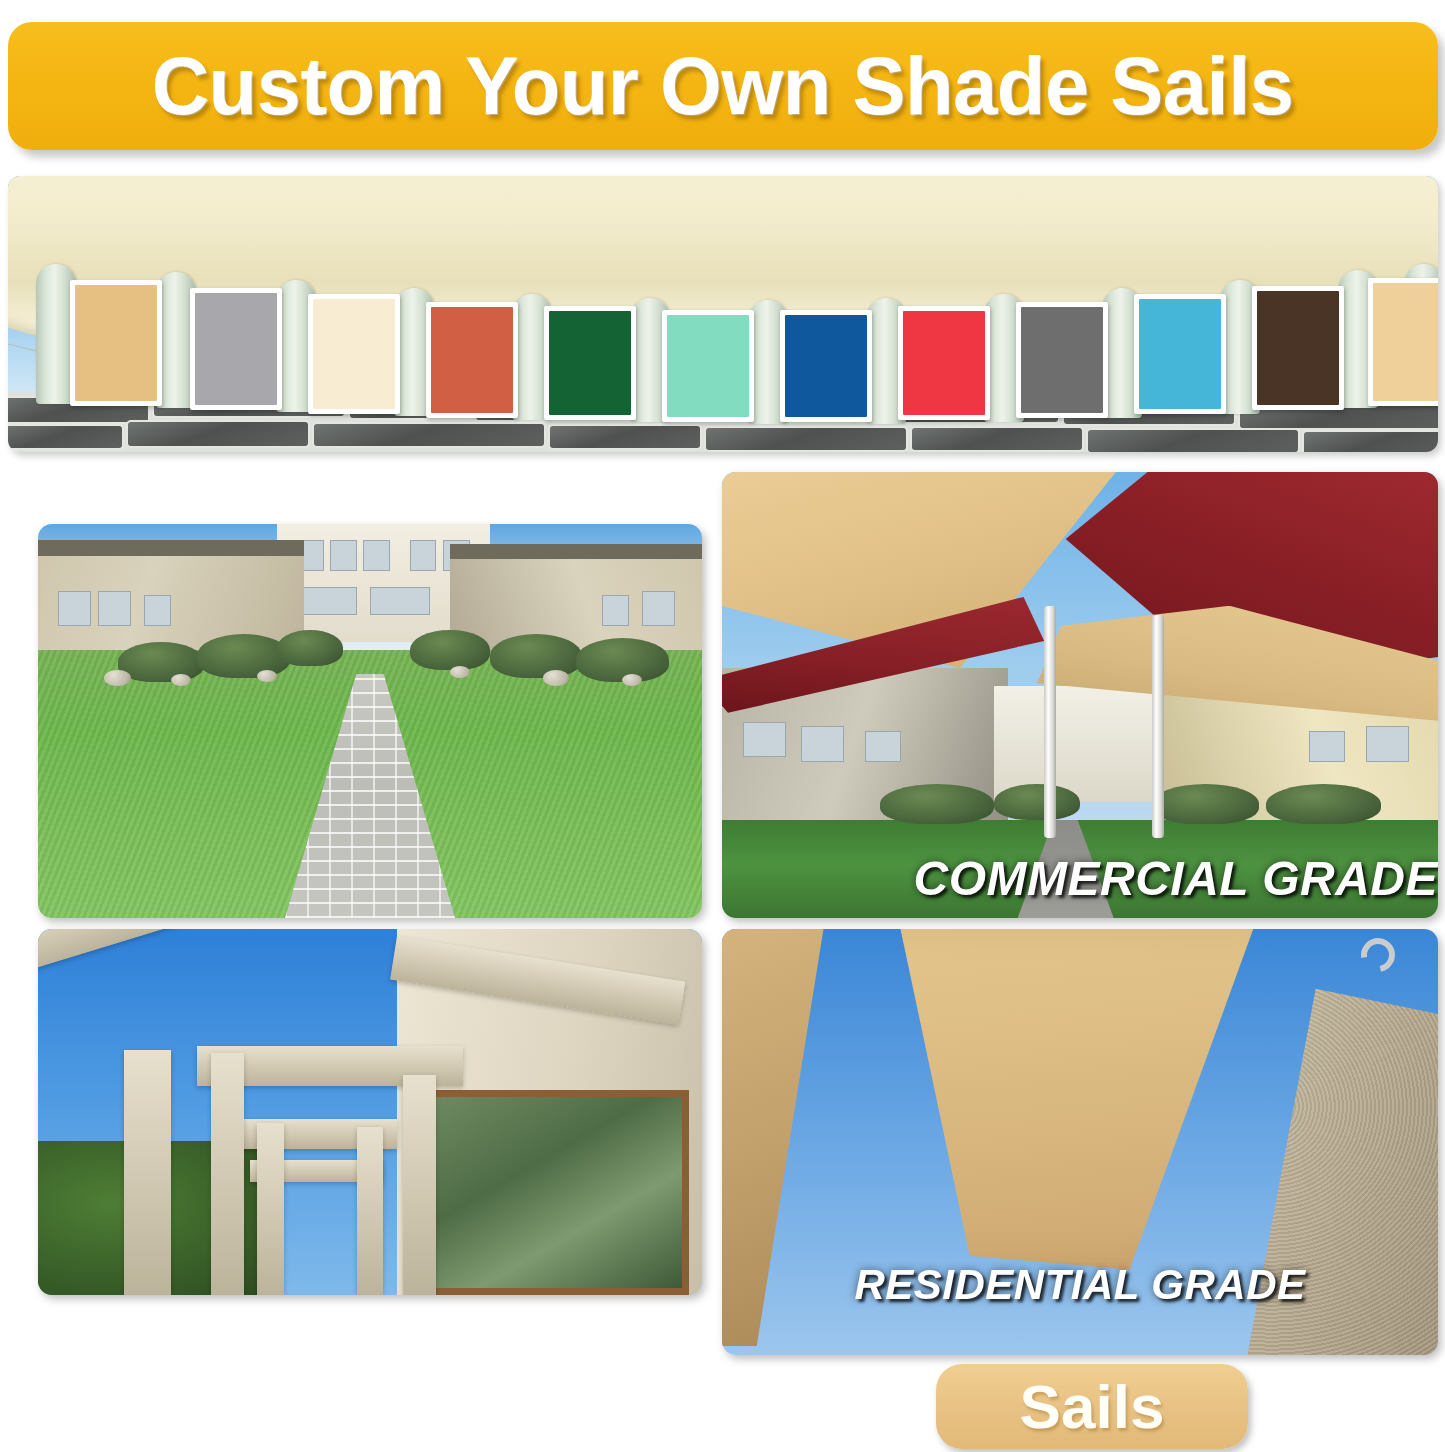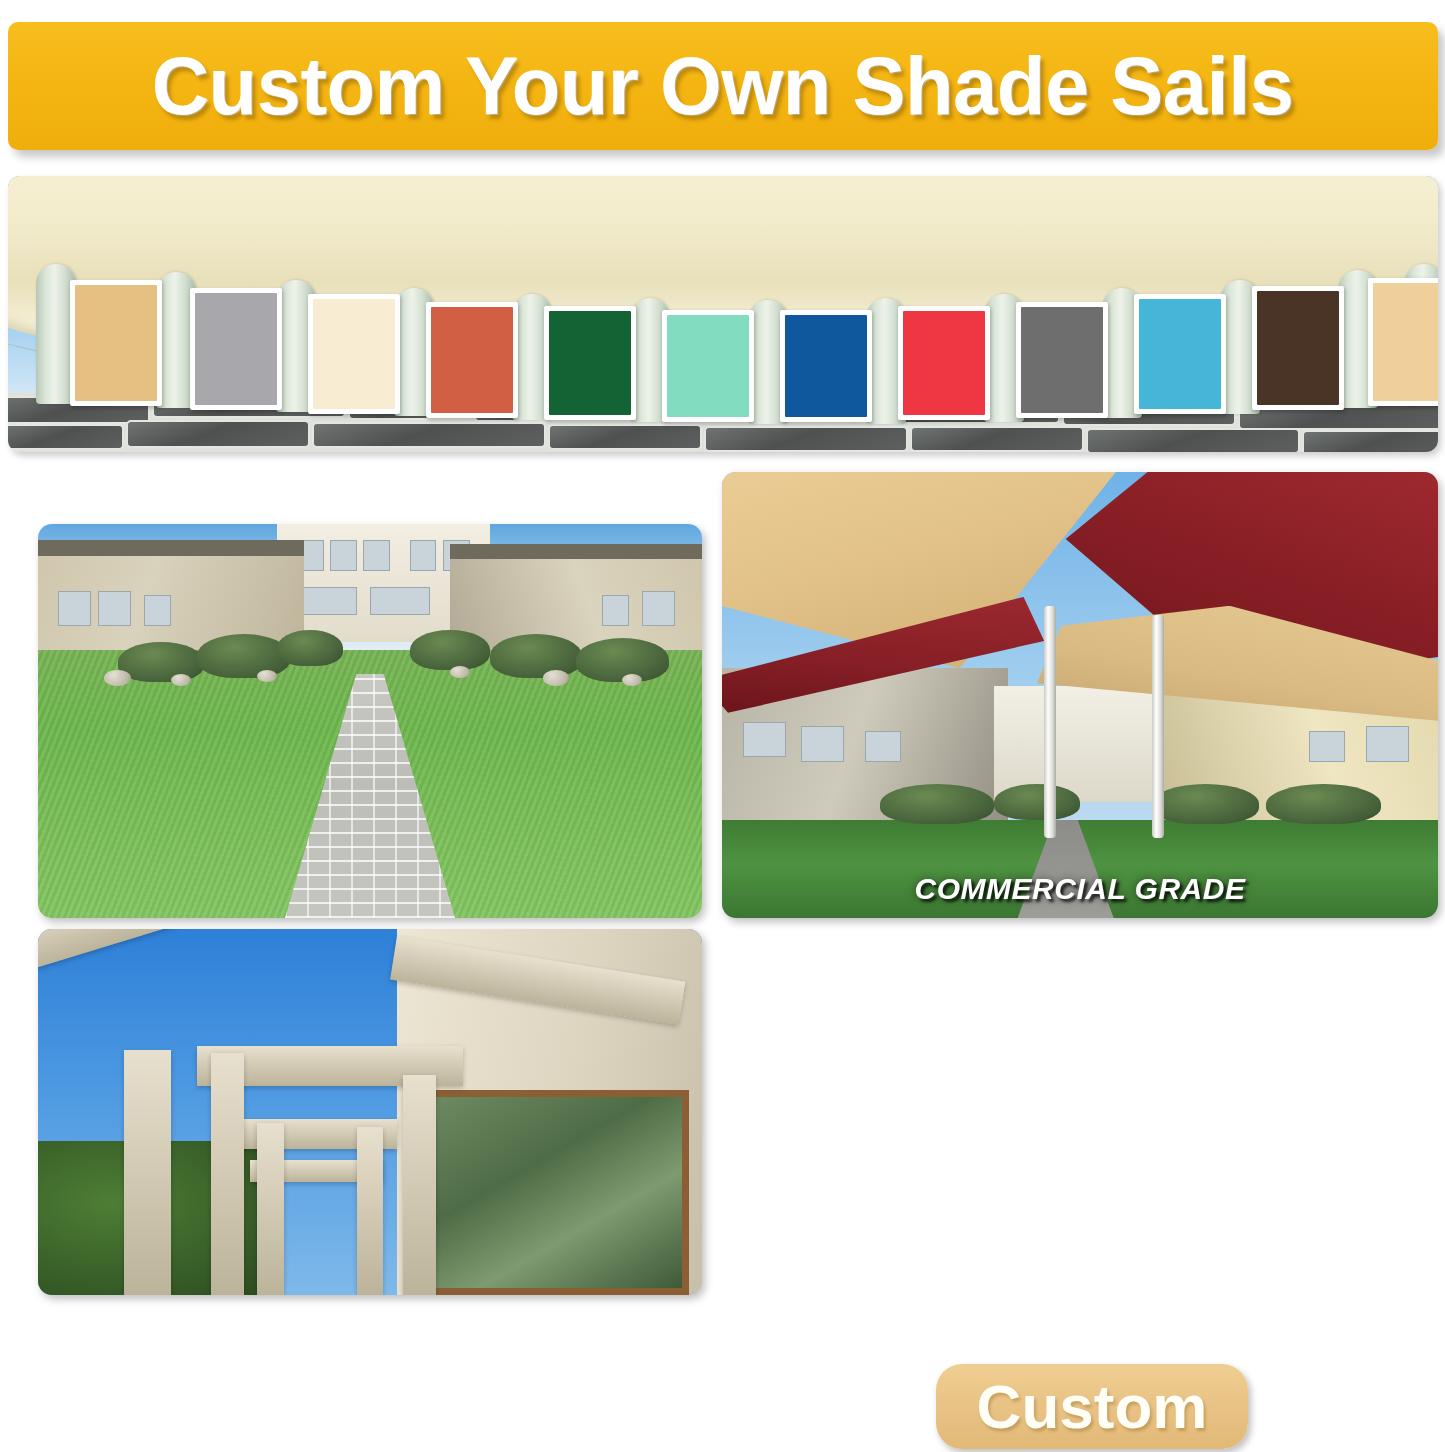--- a/index.html
+++ b/index.html
@@ -10,21 +10,21 @@
     font-family: "Liberation Sans", sans-serif;
     overflow: hidden;
   }
   .page { position: relative; width: 1445px; height: 1452px; background: #fff; }
 
   
   .banner {
     position: absolute; left: 8px; top: 22px;
     width: 1430px; height: 128px;
     background: linear-gradient(180deg,#F7BE1D 0%, #F4B411 55%, #EFAE0C 100%);
-    border-radius: 10px;
+    border-radius: 24px;
     box-shadow: 6px 7px 9px rgba(0,0,0,0.22);
     display: flex; align-items: center; justify-content: center;
   }
   .banner-title {
     color: #FFFFFF;
     font-family: "Liberation Sans", sans-serif;
     font-weight: bold;
     font-size: 82px;
     letter-spacing: -0.5px;
     transform: scaleX(0.97);
@@ -353,21 +353,21 @@
       <div class="sail" style="left:-3%; top:28%; width:48%; height:26%;
                   background:linear-gradient(185deg,#9B2830 0%, #871F26 55%, #6B151B 100%);
                   clip-path: polygon(0% 72%, 94% 0%, 100% 38%, 8% 100%);"></div>
       <div class="sail" style="left:44%; top:30%; width:56%; height:28%;
                   background:linear-gradient(190deg,#E6CA92 0%, #D9BA82 55%, #C2A26C 100%);
                   clip-path: polygon(6% 16%, 48% 0%, 100% 44%, 100% 92%, 0% 62%);"></div>
 
       <div class="cg-pole" style="left:45%; top:30%; height:52%;"></div>
       <div class="cg-pole" style="left:60%; top:32%; height:50%;"></div>
 
-      <div class="grade-label" style="bottom:12px; font-size:30px;">COMMERCIAL GRADE</div>
+      <div class="grade-label" style="bottom:12px; font-size:48px;text-align:right;">COMMERCIAL GRADE</div>
     </div>
   </div>
 
   <div class="photo" style="left:38px; top:929px; width:664px; height:366px;">
     <div class="photo-inner">
       <div class="pg-sky"></div>
       <div class="pg-trees"></div>
       <div class="pg-wall" style="right:0; top:0; width:46%; height:100%;"></div>
       <div class="pg-glass" style="right:2%; top:44%; width:40%; height:56%;"></div>
       <div class="pg-beam" style="left:-6%; top:-2%;  width:46%; height:15%; transform:rotate(-17deg); transform-origin:left top;"></div>
@@ -376,19 +376,35 @@
       <div class="pg-beam" style="left:28%; top:52%;  width:26%; height:8%;"></div>
       <div class="pg-beam" style="left:32%; top:63%;  width:20%; height:6%;"></div>
       <div class="pg-beam" style="left:13%; top:33%;  width:7%;  height:67%;"></div>
       <div class="pg-beam" style="left:26%; top:34%;  width:5%;  height:66%;"></div>
       <div class="pg-beam" style="left:33%; top:53%;  width:4%;  height:47%;"></div>
       <div class="pg-beam" style="left:48%; top:54%;  width:4%;  height:46%;"></div>
       <div class="pg-beam" style="left:55%; top:40%;  width:5%;  height:60%;"></div>
     </div>
   </div>
 
+  <div class="photo" style="left:722px; top:929px; width:716px; height:426px;">
+    <div class="photo-inner">
+      <div class="rg-sky"></div>
+      <div class="rg-sail" style="left:16%; top:-2%; width:62%; height:82%;
+                  background:linear-gradient(175deg,#E4C68C 0%, #DCBC83 40%, #CEA871 100%);
+                  clip-path: polygon(14% 0%, 94% 2%, 66% 100%, 30% 96%);
+                  box-shadow: inset 0 0 40px rgba(120,90,40,0.18);"></div>
+      <div class="rg-sail" style="left:-4%; top:-2%; width:34%; height:100%;
+                  background:linear-gradient(160deg,#D6B47C 0%, #C2A06C 50%, #A78756 100%);
+                  clip-path: polygon(0% 0%, 54% 0%, 26% 100%, 0% 100%);"></div>
+      <div class="rg-stucco" style="right:-4%; top:14%; width:34%; height:92%;
+                  clip-path: polygon(38% 0%, 100% 8%, 100% 100%, 8% 100%);"></div>
+      <div class="rg-hook" style="right:6%; top:2%;"></div>
+      <div class="grade-label" style="bottom:46px; font-size:42px;">RESIDENTIAL GRADE</div>
+    </div>
+  </div>
 
 
   <div class="badge badge-after" style="left:936px; top:1364px; width:312px; height:85px;">
-    <span class="badge-text">Custom</span>
+    <span class="badge-text">Sails</span>
   </div>
 
 </div>
 
 </body></html>

